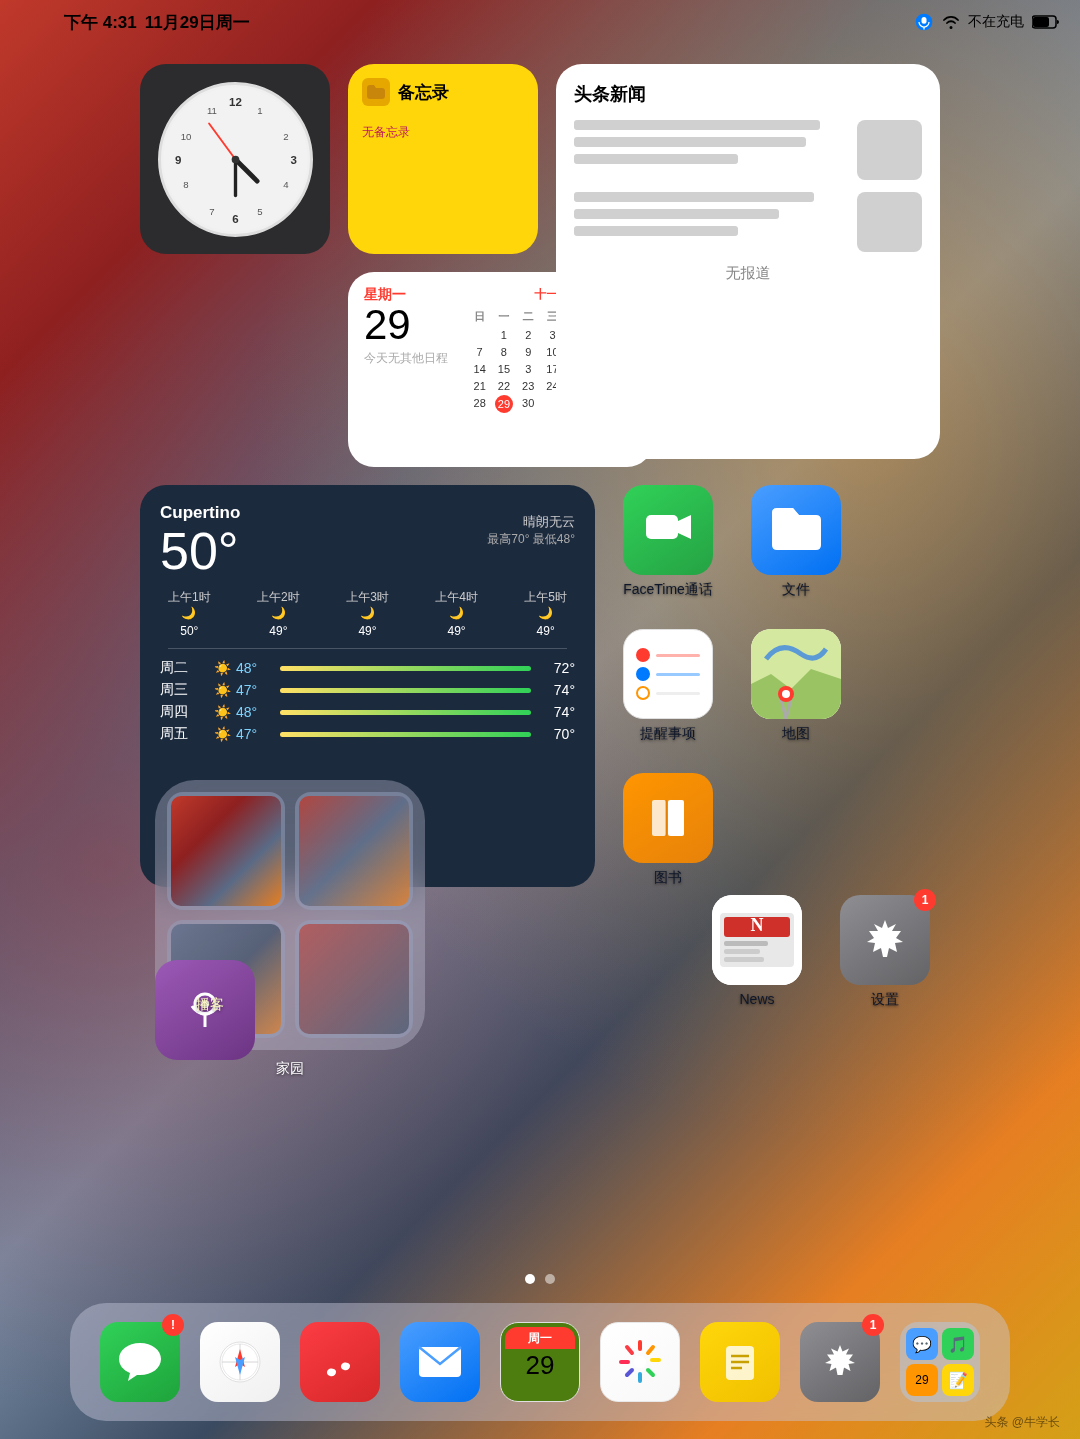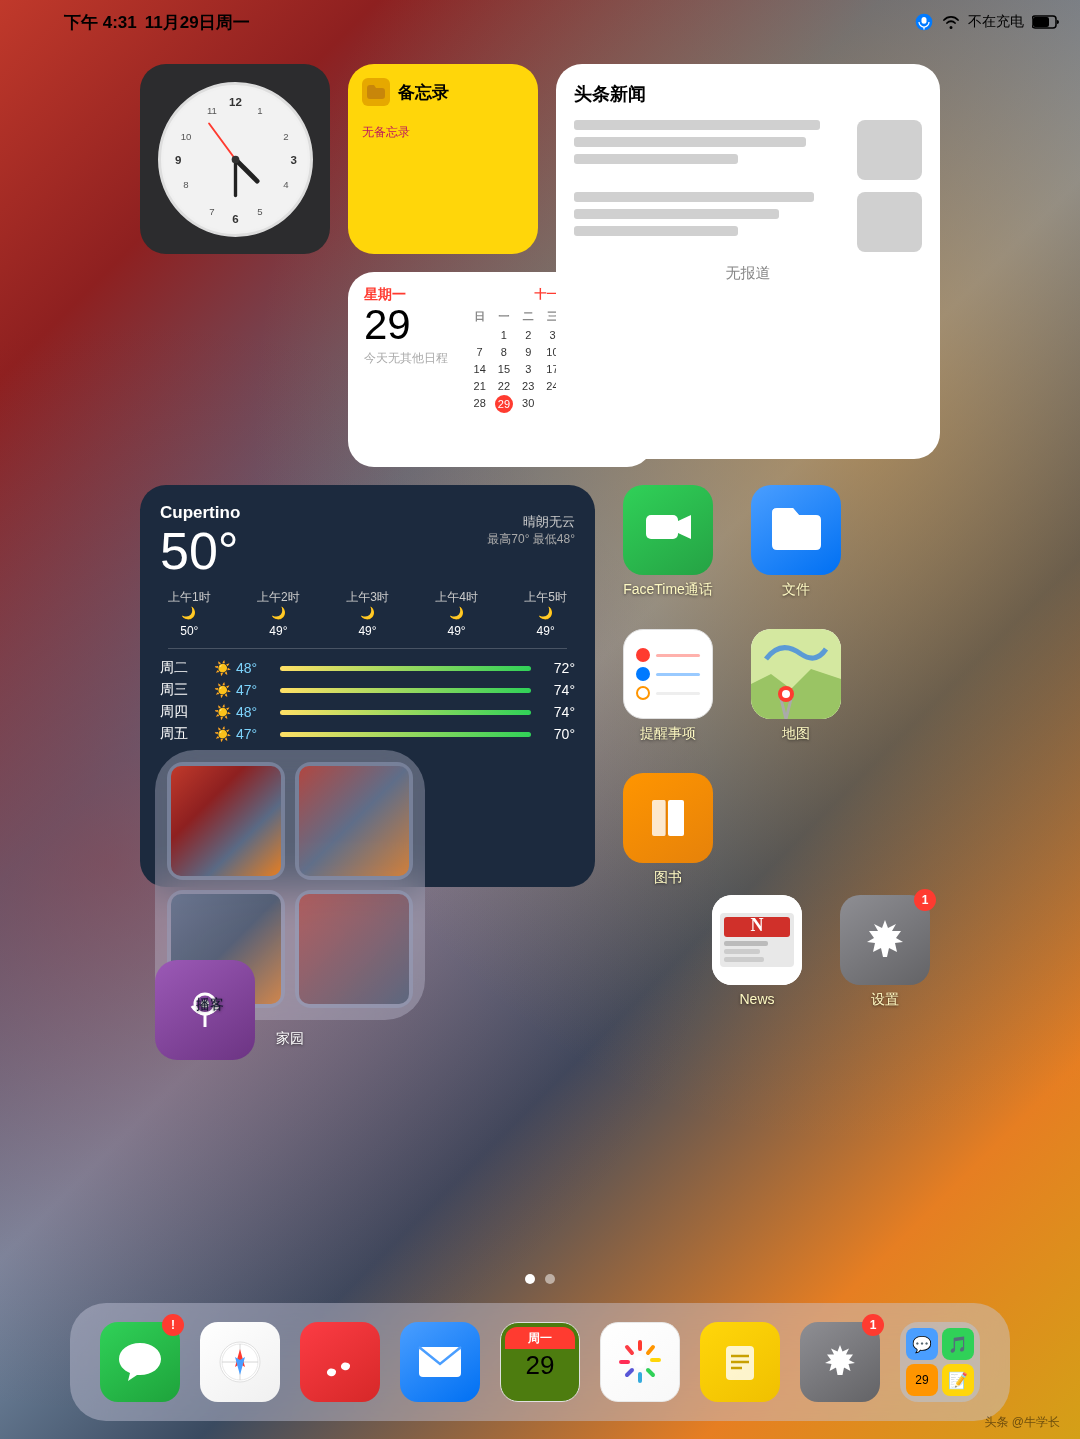--- a/index.html
+++ b/index.html
@@ -319,21 +319,21 @@
       height: 90px;
       border-radius: 20px;
       display: flex;
       align-items: center;
       justify-content: center;
       font-size: 42px;
       position: relative;
     }
     .app-label {
       font-size: 14px;
-      color: #fef9c3;
+      color: #0f172a;
       text-align: center;
       text-shadow: 0 1px 3px rgba(0,0,0,0.6);
     }
     .badge {
       position: absolute;
       top: -6px;
       right: -6px;
       background: #ff3b30;
       color: #fff;
       border-radius: 50%;
@@ -354,21 +354,21 @@
     .maps-bg { background: #fff; }
     .appstore-bg { background: linear-gradient(145deg, #1a8cff, #0070f3); }
     .books-bg { background: linear-gradient(145deg, #ff9500, #e6820a); }
     .news-bg { background: #fff; }
     .settings-bg { background: linear-gradient(145deg, #8e8e93, #636366); }
 
     
     .folder-area {
       position: absolute;
       left: 155px;
-      top: 750px;
+      top: 780px;
       width: 270px;
       height: 270px;
       z-index: 20;
     }
     .folder-bg {
       width: 100%;
       height: 100%;
       background: rgba(200,200,220,0.35);
       backdrop-filter: blur(20px);
       border-radius: 40px;
@@ -871,21 +871,21 @@
 </div>
 
 <div class="podcasts-icon">
   <svg width="56" height="56" viewBox="0 0 56 56">
     <circle cx="28" cy="22" r="10" fill="none" stroke="white" stroke-width="3"></circle>
     <line x1="28" y1="32" x2="28" y2="45" stroke="white" stroke-width="3"></line>
     <path d="M15 24 a15 15 0 0 0 26 0" stroke="white" stroke-width="3" fill="none"></path>
     <circle cx="28" cy="22" r="4" fill="white"></circle>
   </svg>
 </div>
-<div style="position:absolute;left:155px;bottom:425px;color:#0f172a;font-size:14px;text-align:center;width:110px;text-shadow:0 1px 3px rgba(0,0,0,0.6);z-index:25;">播客</div>
+<div style="position:absolute;left:155px;bottom:425px;color:#fef9c3;font-size:14px;text-align:center;width:110px;text-shadow:0 1px 3px rgba(0,0,0,0.6);z-index:25;">播客</div>
 
 <div class="page-dots">
   <div class="dot active"></div>
   <div class="dot inactive"></div>
 </div>
 
 <div class="dock">
 
   <div class="dock-icon">
     <div class="dock-app messages-bg">

